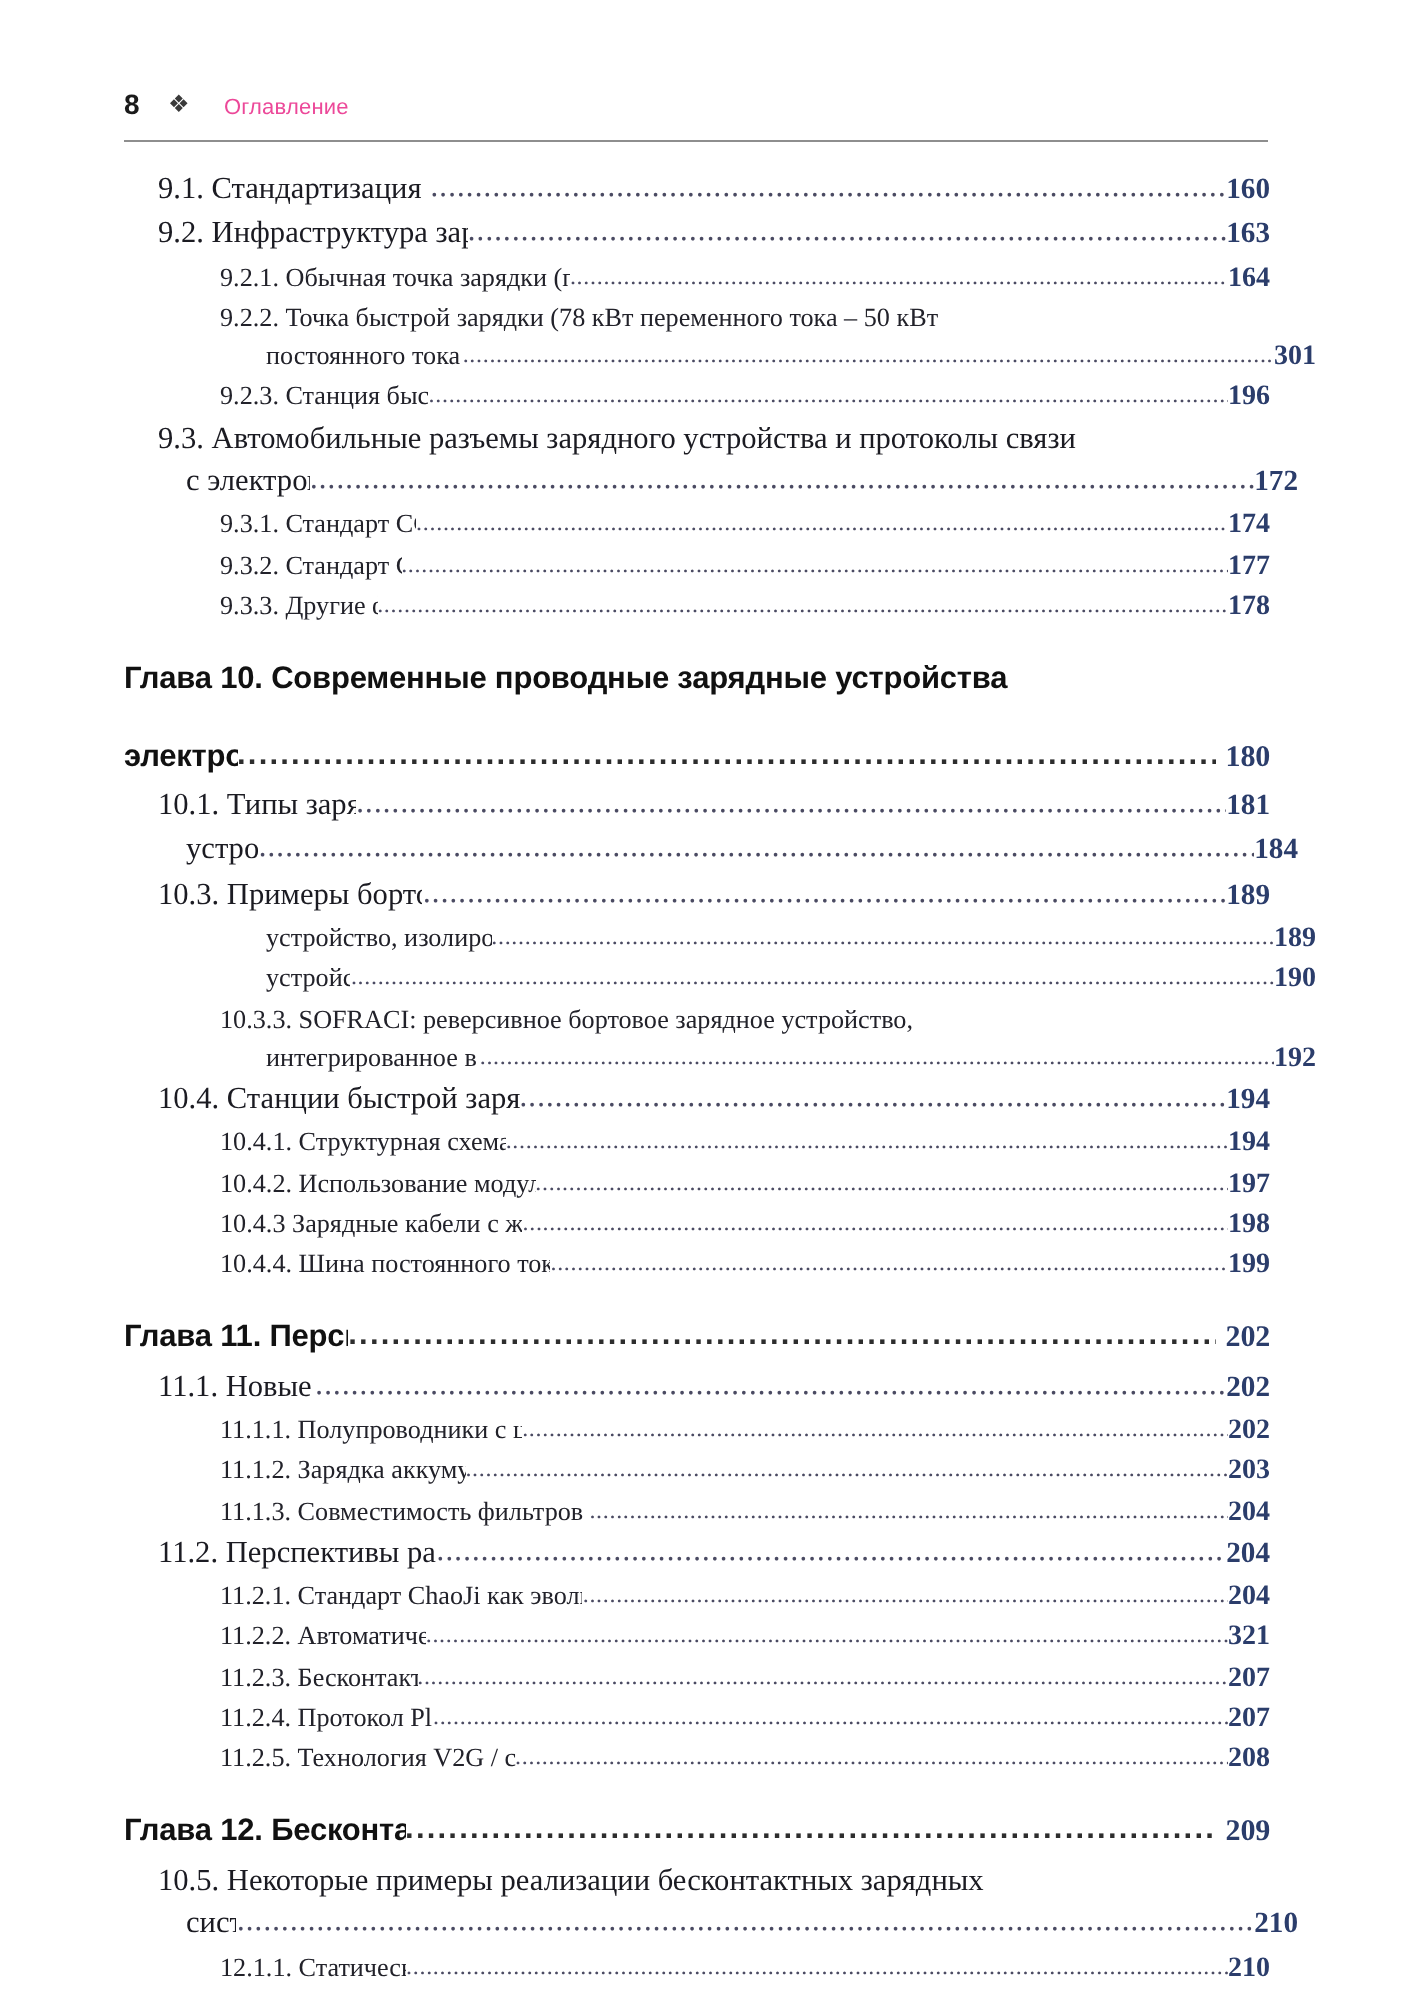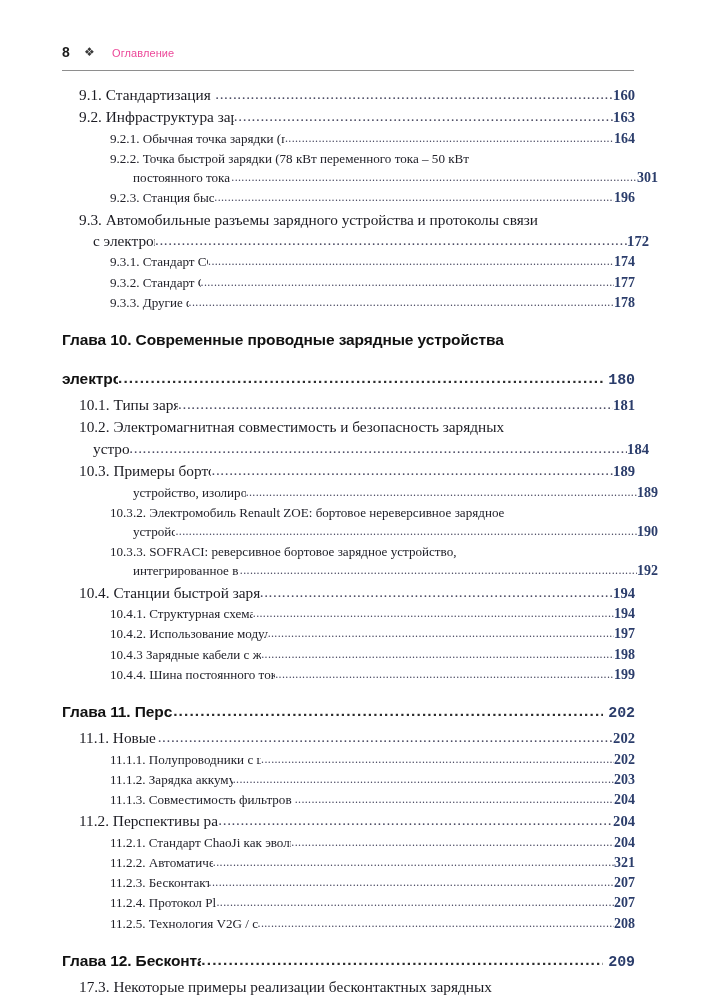--- a/index.html
+++ b/index.html
@@ -120,21 +120,21 @@
   
   .lvl-ch .line {
     font-family: "Liberation Sans", "DejaVu Sans", sans-serif;
     font-weight: bold;
     font-size: 15.5px;
     color: #111111;
     letter-spacing: -0.1px;
     margin-top: 16px;
   }
   .lvl-ch .pg {
-    font-family: Liberation Mono, monospace;
+    font-family: Liberation Serif, serif;
     font-size: 15px;
     color: #2b3d6b;
     padding-left: 5px;
   }
   .lvl-ch .leader::before { color: #2d2d2d; letter-spacing: 1.1px; }
   .lvl-ch { margin-top: 9px; margin-bottom: 2px; }
   .lvl-ch .line { line-height: 22.5px; }
   .lvl-ch .cont { padding-left: 0px; }
 
   
@@ -261,24 +261,20 @@
         </div>
       </div>
       <div class="entry lvl-2">
         <div class="line">
           <span class="txt">10.1. Типы зарядных устройств </span>
           <span class="leader"></span>
           <span class="pg">181</span>
         </div>
       </div>
       <div class="entry lvl-2">
-        <div class="line noleader">
-          <span class="txt">10.2. Электромагнитная совместимость и безопасность зарядных</span>
-          <span class="leader"></span>
-        </div>
         <div class="line cont">
           <span class="txt">устройств</span>
           <span class="leader"></span>
           <span class="pg">184</span>
         </div>
       </div>
       <div class="entry lvl-2">
         <div class="line">
           <span class="txt">10.3. Примеры бортовых зарядных устройств</span>
           <span class="leader"></span>
@@ -286,24 +282,20 @@
         </div>
       </div>
       <div class="entry lvl-3">
         <div class="line cont">
           <span class="txt">устройство, изолированное от сети </span>
           <span class="leader"></span>
           <span class="pg">189</span>
         </div>
       </div>
       <div class="entry lvl-3">
-        <div class="line noleader">
-          <span class="txt">10.3.2. Электромобиль Renault ZOE: бортовое нереверсивное зарядное</span>
-          <span class="leader"></span>
-        </div>
         <div class="line cont">
           <span class="txt">устройство </span>
           <span class="leader"></span>
           <span class="pg">190</span>
         </div>
       </div>
       <div class="entry lvl-3">
         <div class="line noleader">
           <span class="txt">10.3.3. SOFRACI: реверсивное бортовое зарядное устройство,</span>
           <span class="leader"></span>
@@ -428,21 +420,21 @@
       </div>
       <div class="entry lvl-ch">
         <div class="line">
           <span class="txt">Глава 12. Бесконтактная зарядка электромобилей</span>
           <span class="leader"></span>
           <span class="pg">209</span>
         </div>
       </div>
       <div class="entry lvl-2">
         <div class="line noleader">
-          <span class="txt">17.3. Некоторые примеры реализации бесконтактных зарядных</span>
+          <span class="txt">10.5. Некоторые примеры реализации бесконтактных зарядных</span>
           <span class="leader"></span>
         </div>
         <div class="line cont">
           <span class="txt">систем</span>
           <span class="leader"></span>
           <span class="pg">210</span>
         </div>
       </div>
       <div class="entry lvl-3">
         <div class="line">

